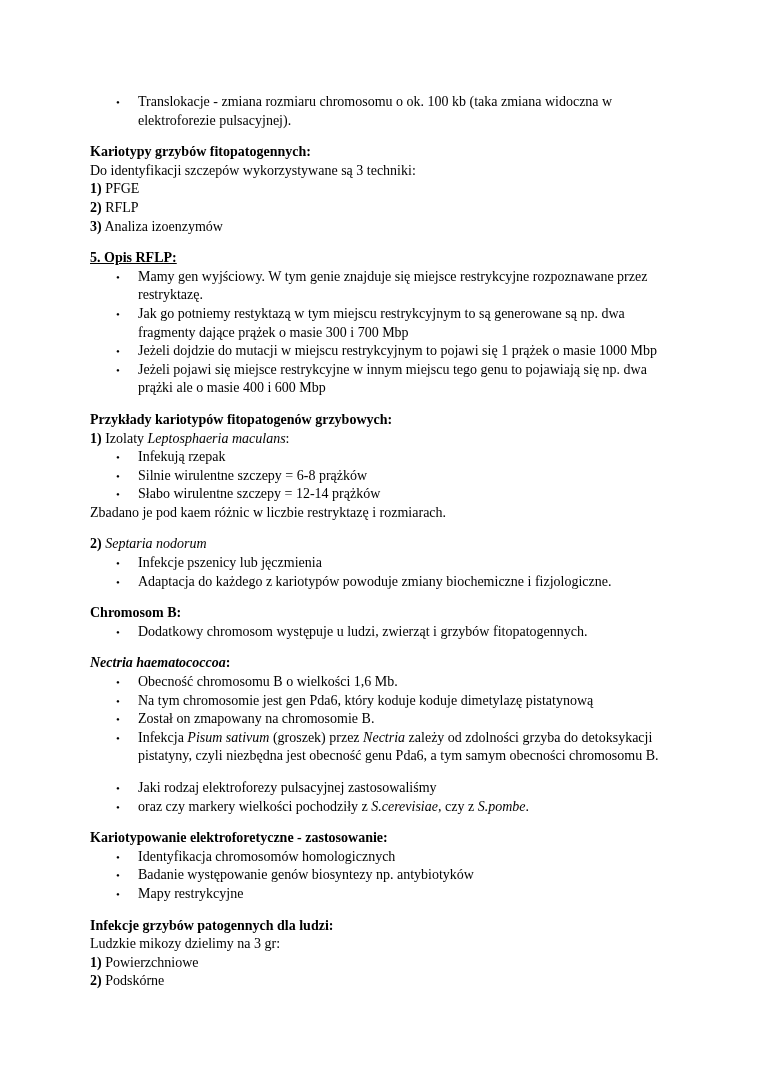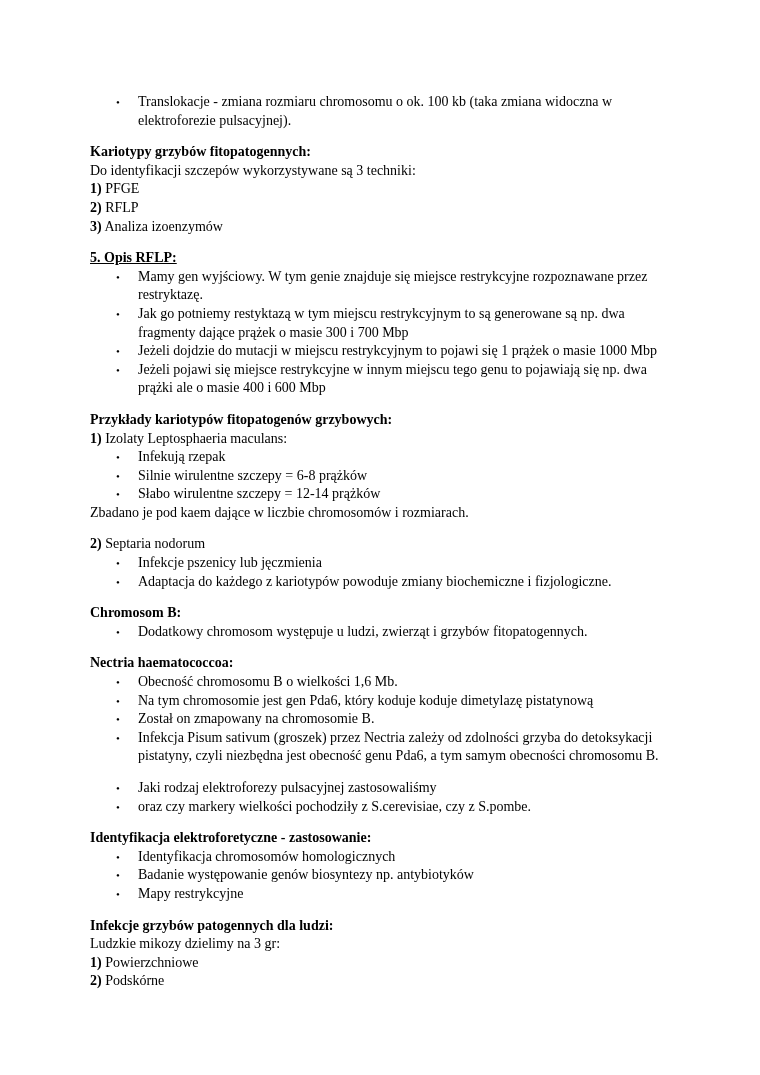--- a/index.html
+++ b/index.html
@@ -11,21 +11,21 @@
     color: #000000;
     padding: 93px 82px 30px 90px;
     font-family: "Liberation Serif", "DejaVu Serif", serif;
     font-size: 14px;
     line-height: 18.6px;
     overflow: hidden;
   }
   .line { margin: 0; }
   .sec { margin-top: 13px; }
   .b { font-weight: 700; }
-  .i { }
+  .i { font-style: italic; }
   .hu { text-decoration: underline; }
   .bi { display: flex; }
   .bi .glyph {
     flex: 0 0 22px;
     margin-left: 26px;
     font-size: 11px;
     line-height: 18.6px;
   }
   .bi .glyph::before { content: "\2022"; }
   .bi .bt { flex: 1; }
@@ -76,21 +76,21 @@
       <span class="bt">Infekują rzepak</span>
     </div>
     <div class="bi">
       <span class="glyph"></span>
       <span class="bt">Silnie wirulentne szczepy = 6-8 prążków</span>
     </div>
     <div class="bi">
       <span class="glyph"></span>
       <span class="bt">Słabo wirulentne szczepy = 12-14 prążków</span>
     </div>
-    <p class="line">Zbadano je pod kaem dające w liczbie chromosomów i rozmiarach.</p>
+    <p class="line">Zbadano je pod kaem różnic w liczbie restryktazę i rozmiarach.</p>
   </div>
 
   <div class="sec">
     <p class="line"><span class="b">2)</span><span class="i"> Septaria nodorum</span></p>
     <div class="bi">
       <span class="glyph"></span>
       <span class="bt">Infekcje pszenicy lub jęczmienia</span>
     </div>
     <div class="bi">
       <span class="glyph"></span>
@@ -131,21 +131,21 @@
       <span class="glyph"></span>
       <span class="bt"> Jaki rodzaj elektroforezy pulsacyjnej zastosowaliśmy</span>
     </div>
     <div class="bi">
       <span class="glyph"></span>
       <span class="bt"><span>oraz czy markery wielkości pochodziły z </span><span class="i">S.cerevisiae</span><span>, czy z </span><span class="i">S.pombe</span><span>.</span></span>
     </div>
   </div>
 
   <div class="sec">
-    <p class="line b">Identyfikacja elektroforetyczne - zastosowanie:</p>
+    <p class="line b">Kariotypowanie elektroforetyczne - zastosowanie:</p>
     <div class="bi">
       <span class="glyph"></span>
       <span class="bt">Identyfikacja chromosomów homologicznych</span>
     </div>
     <div class="bi">
       <span class="glyph"></span>
       <span class="bt">Badanie występowanie genów biosyntezy np. antybiotyków</span>
     </div>
     <div class="bi">
       <span class="glyph"></span>

